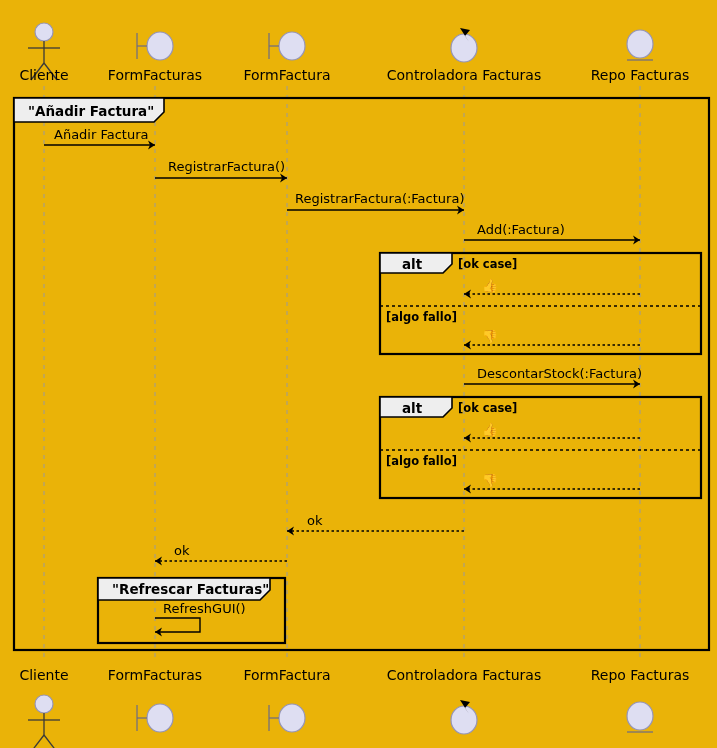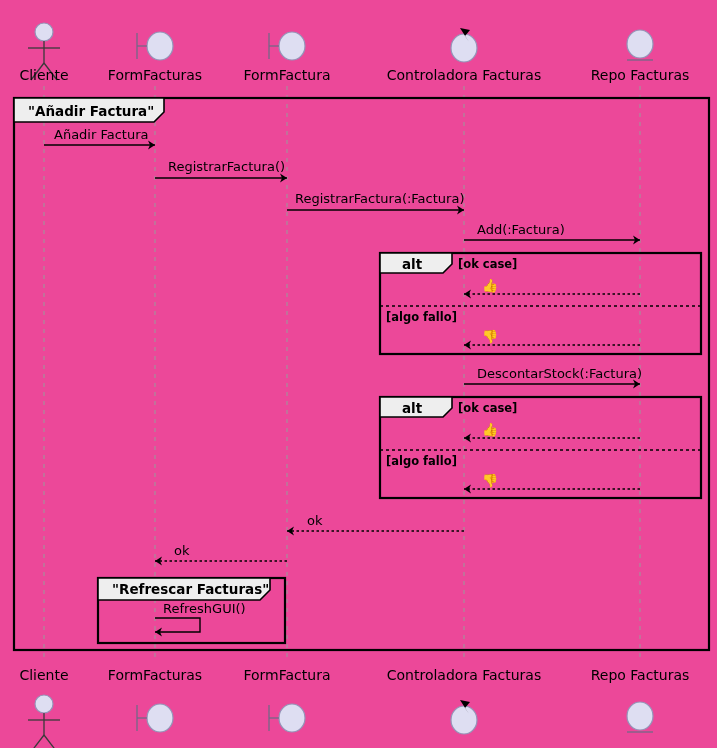--- a/index.html
+++ b/index.html
@@ -9,21 +9,21 @@
   }
   body {
     font-family: "DejaVu Sans", sans-serif;
     color: #000000;
   }
   #diagram-root {
     position: relative;
     width: 717px;
     height: 748px;
     overflow: hidden;
-    background: #ec4899;
+    background: #eab308;
   }
   #diagram-svg {
     position: absolute;
     left: 0;
     top: 0;
     width: 717px;
     height: 748px;
   }
   .lifeline-label {
     font-size: 14px;

